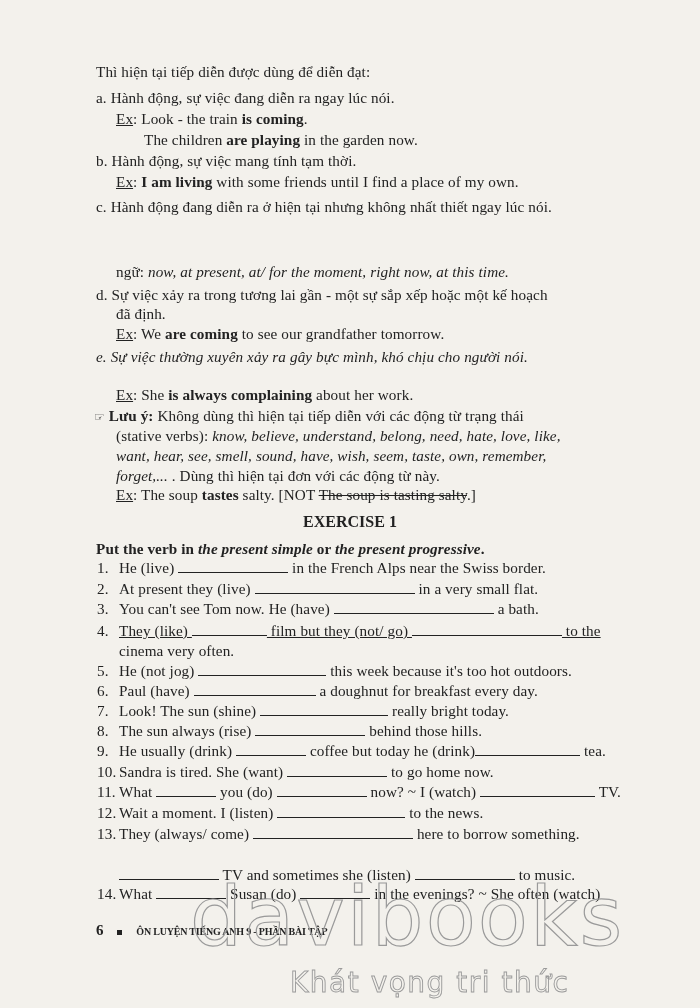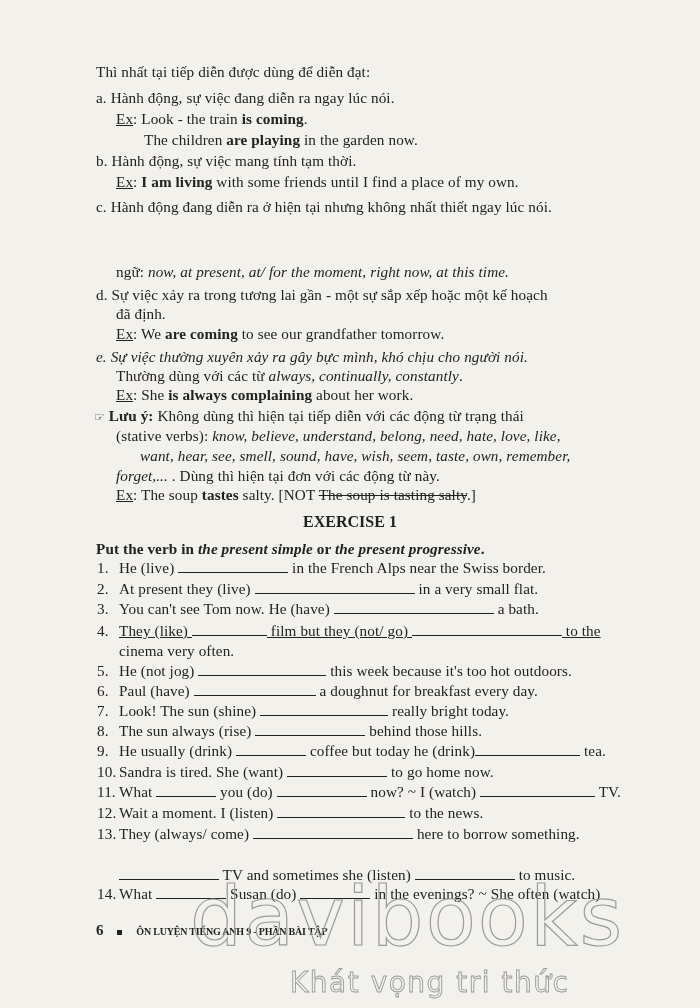--- a/index.html
+++ b/index.html
@@ -20,21 +20,21 @@
        color:transparent;-webkit-text-stroke:1.2px #9a9a9a;letter-spacing:2px;line-height:82px;}
   .wm2{position:absolute;left:290px;top:966px;font-family:"DejaVu Sans",sans-serif;font-size:28px;
        color:transparent;-webkit-text-stroke:0.9px #9a9a9a;letter-spacing:1.5px;}
   .arrow{font-family:"DejaVu Sans",sans-serif;font-size:12px;}
 </style>
 </head>
 <body>
 
 <div class="page">
 
-  <div class="ln" style="left:96px;top:63px;">Thì nhất tại tiếp diễn được dùng để diễn đạt:</div>
+  <div class="ln" style="left:96px;top:63px;">Thì hiện tại tiếp diễn được dùng để diễn đạt:</div>
 
   <div class="ln" style="left:96px;top:89px;">
     <span>a.</span>
     <span>Hành động, sự việc đang diễn ra ngay lúc nói.</span>
   </div>
   <div class="ln" style="left:116px;top:110px;">
     <u>Ex</u>: <span>Look - the train </span><b>is coming</b><span>.</span>
   </div>
   <div class="ln" style="left:96px;top:152px;">
     <span>b.</span>
@@ -63,35 +63,32 @@
   </div>
   <div class="ln" style="left:116px;top:305px;">đã định.</div>
   <div class="ln" style="left:116px;top:325px;">
     <u>Ex</u>: <span>We </span><b>are coming</b><span> to see our grandfather tomorrow.</span>
   </div>
 
   <div class="ln" style="left:96px;top:348px;font-style:italic;">
     <span>e.</span>
     <span>Sự việc thường xuyên xảy ra gây bực mình, khó chịu cho người nói.</span>
   </div>
-  <div class="ln" style="left:116px;top:367px;">
-    <span>Thường dùng với các từ </span><i>always, continually, constantly</i><span>.</span>
-  </div>
   <div class="ln" style="left:116px;top:386px;">
     <u>Ex</u>: <span>She </span><b>is always complaining</b><span> about her work.</span>
   </div>
 
   <div class="ln" style="left:94px;top:407px;">
     <span class="arrow">☞</span>
     <b>Lưu ý:</b><span> Không dùng thì hiện tại tiếp diễn với các động từ trạng thái</span>
   </div>
   <div class="ln" style="left:116px;top:427px;">
     <span>(stative verbs): </span><i>know, believe, understand, belong, need, hate, love, like,</i>
   </div>
-  <div class="ln" style="left:116px;top:447px;margin-left:24px;">
+  <div class="ln" style="left:116px;top:447px;">
     <i>want, hear, see, smell, sound, have, wish, seem, taste, own, remember,</i>
   </div>
   <div class="ln" style="left:116px;top:467px;">
     <i>forget,...</i><span> . Dùng thì hiện tại đơn với các động từ này.</span>
   </div>
   <div class="ln" style="left:116px;top:486px;">
     <u>Ex</u>: <span>The soup </span><b>tastes</b><span> salty. [NOT </span><s>The soup is tasting salty</s><span>.]</span>
   </div>
 
   <div class="title">EXERCISE 1</div>

